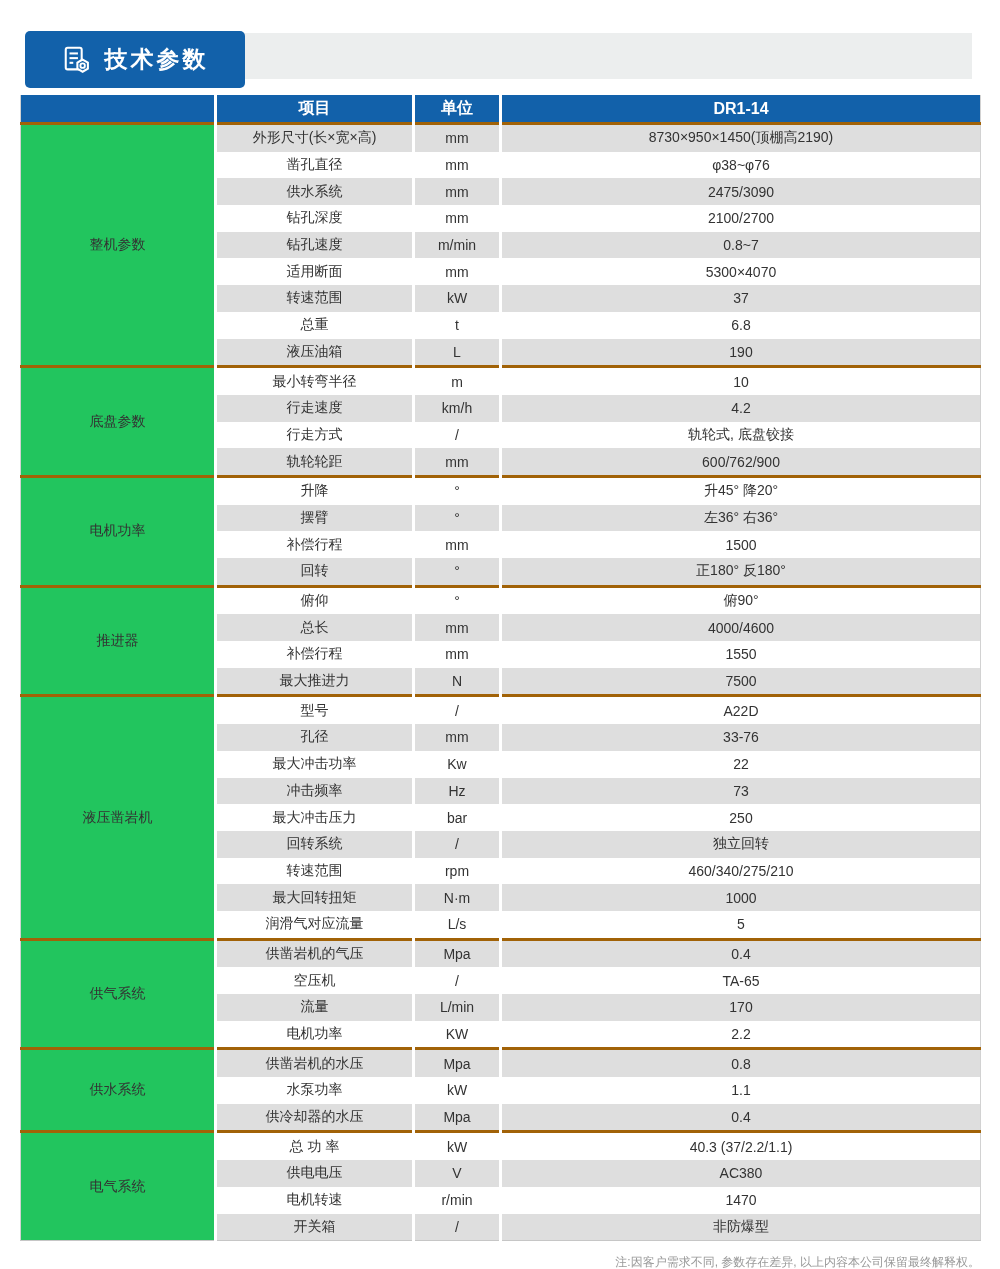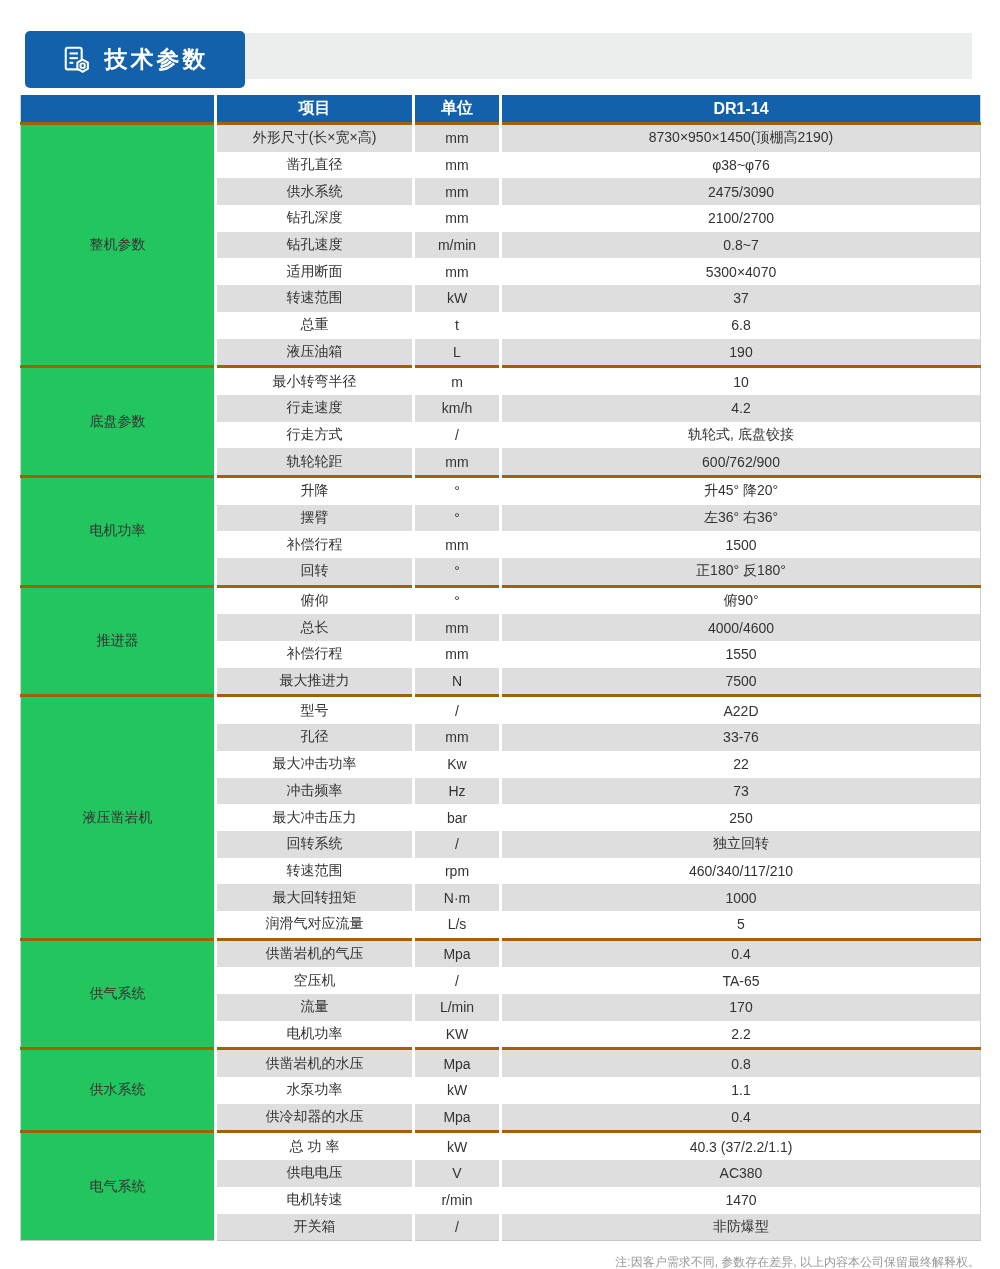--- a/index.html
+++ b/index.html
@@ -243,21 +243,21 @@
         <td class="sep striped value-cell">250</td>
       </tr>
       <tr class="stripe">
         <td class="sep striped item-cell">回转系统</td>
         <td class="sep striped unit-cell">/</td>
         <td class="sep striped value-cell">独立回转</td>
       </tr>
       <tr>
         <td class="sep striped item-cell">转速范围</td>
         <td class="sep striped unit-cell">rpm</td>
-        <td class="sep striped value-cell">460/340/117/210</td>
+        <td class="sep striped value-cell">460/340/275/210</td>
       </tr>
       <tr class="stripe">
         <td class="sep striped item-cell">最大回转扭矩</td>
         <td class="sep striped unit-cell">N·m</td>
         <td class="sep striped value-cell">1000</td>
       </tr>
       <tr>
         <td class="sep striped item-cell">润滑气对应流量</td>
         <td class="sep striped unit-cell">L/s</td>
         <td class="sep striped value-cell">5</td>

